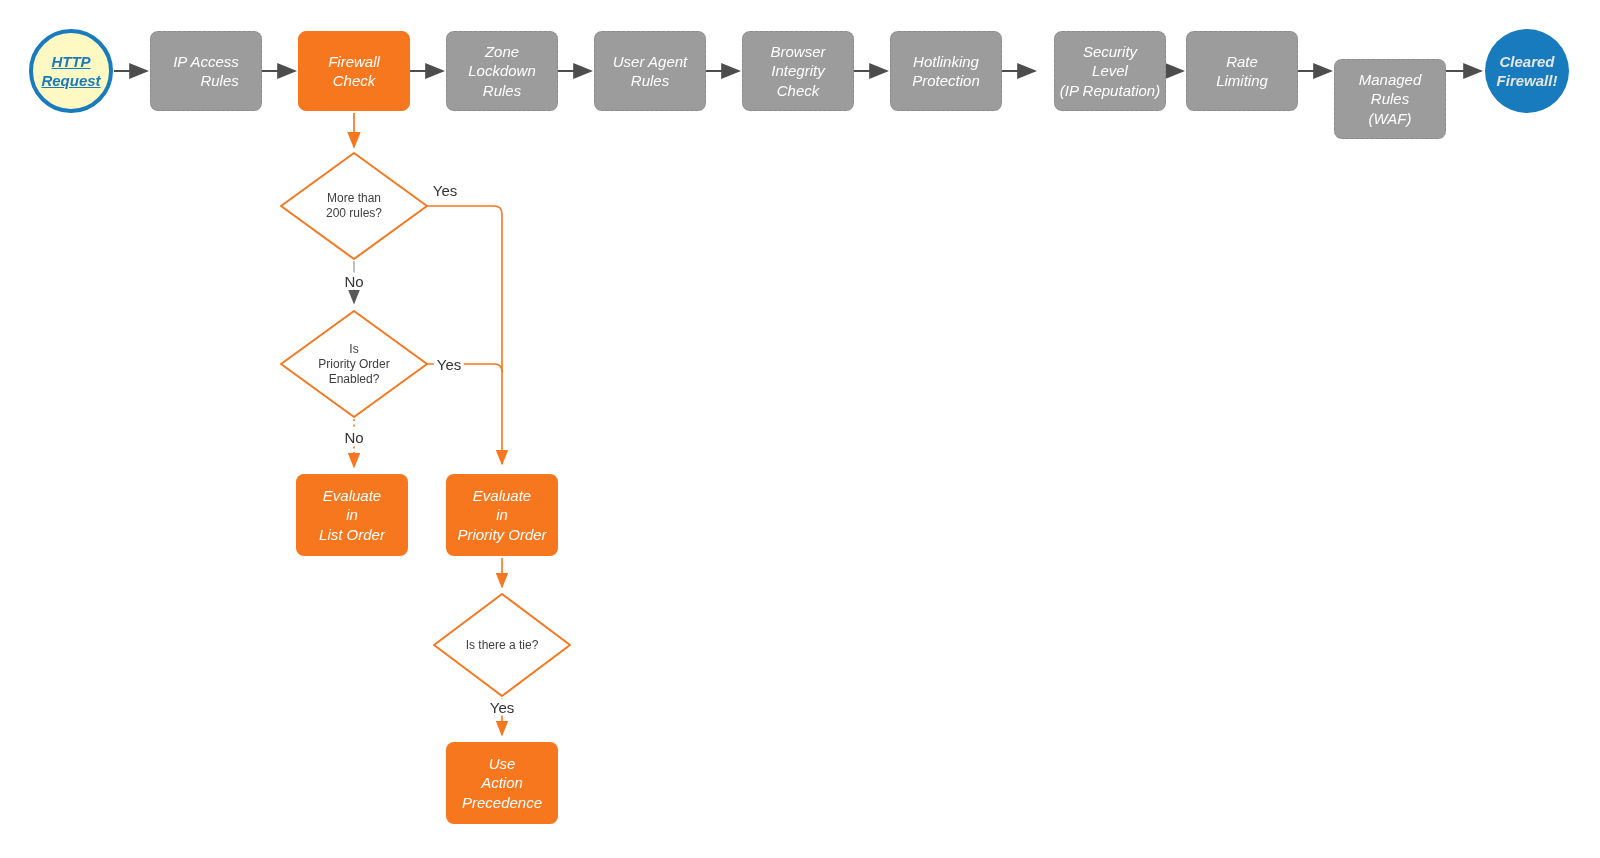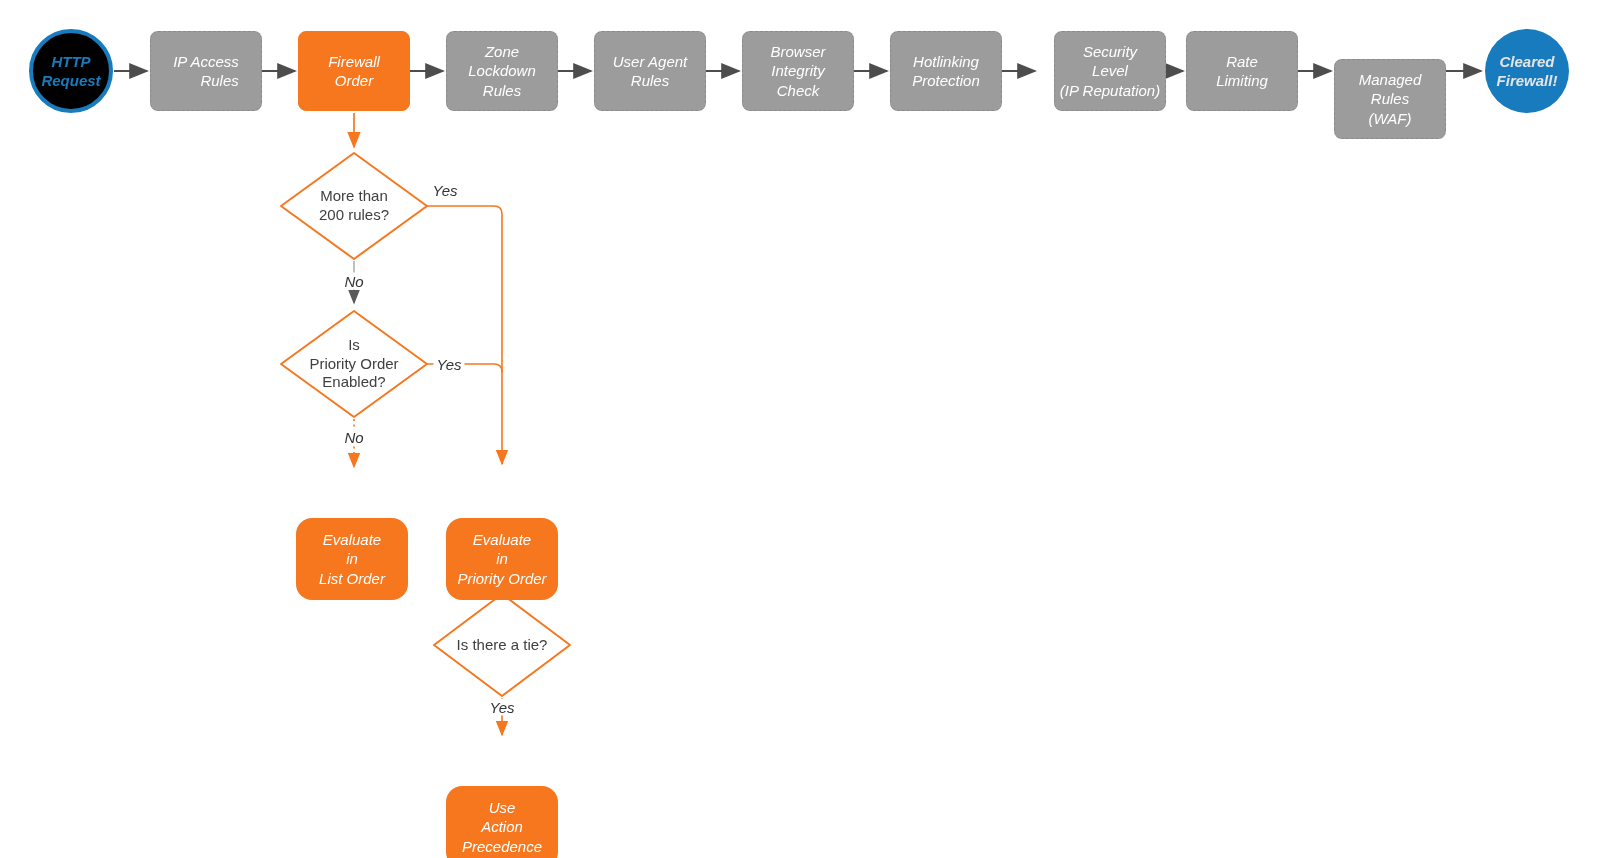--- a/index.html
+++ b/index.html
@@ -10,31 +10,31 @@
   #wires{position:absolute;left:0;top:0;width:1600px;height:858px;}
   .node{
     position:absolute;display:flex;align-items:center;justify-content:center;
     text-align:center;white-space:pre-line;box-sizing:border-box;
     font-style:italic;font-size:15px;line-height:1.3;color:#ffffff;
   }
   .stage{width:112px;height:80px;top:31px;border-radius:8px;}
   .stage.gray{background:#9C9C9C;border:1px dashed #8A8A8A;}
   .stage.orange{background:#F6771E;border:1px solid #F6771E;}
   .circle{width:84px;height:84px;top:29px;border-radius:50%;font-weight:bold;}
-  .circle.start{background:#000000;border:4px solid #187BBE;color:#187BBE;}
+  .circle.start{background:#fef9c3;border:4px solid #187BBE;color:#187BBE;text-decoration:underline;}
   .circle.end{background:#187BBE;color:#e5e5e5;}
-  .action{width:112px;height:82px;border-radius:16px;background:#F6771E;margin-top:44px;}
+  .action{width:112px;height:82px;border-radius:8px;background:#F6771E;}
   .diamond-label{
     position:absolute;display:flex;align-items:center;justify-content:center;
     text-align:center;white-space:pre-line;font-style:normal;
-    font-size:15px;line-height:1.25;color:#404040;
+    font-size:12px;line-height:1.25;color:#404040;
   }
   .edge-label{
     position:absolute;transform:translate(-50%,-50%);
-    font-style:italic;font-size:15px;color:#333333;
+    font-size:15px;color:#333333;
     background:#ffffff;padding:0 3px;text-align:center;
   }
 </style>
 </head>
 <body>
 
 <div id="canvas">
 
   <svg id="wires" width="1600" height="858" viewBox="0 0 1600 858" xmlns="http://www.w3.org/2000/svg">
     <defs>
@@ -74,21 +74,21 @@
     <polygon points="354,311 427,364 354,417 281,364" fill="#ffffff" stroke="#F6771E" stroke-width="2" stroke-linejoin="round"></polygon>
     <polygon points="502,594 570,645 502,696 434,645" fill="#ffffff" stroke="#F6771E" stroke-width="2" stroke-linejoin="round"></polygon>
   </svg>
 
   <div class="node circle start" style="left:29px;">HTTP
 Request</div>
 
   <div class="node stage gray" style="left:150px;text-align:right;">IP Access
 Rules</div>
   <div class="node stage orange" style="left:298px;">Firewall
-Order</div>
+Check</div>
   <div class="node stage gray" style="left:446px;">Zone
 Lockdown
 Rules</div>
   <div class="node stage gray" style="left:594px;">User Agent
 Rules</div>
   <div class="node stage gray" style="left:742px;">Browser
 Integrity
 Check</div>
   <div class="node stage gray" style="left:890px;">Hotlinking
 Protection</div>

